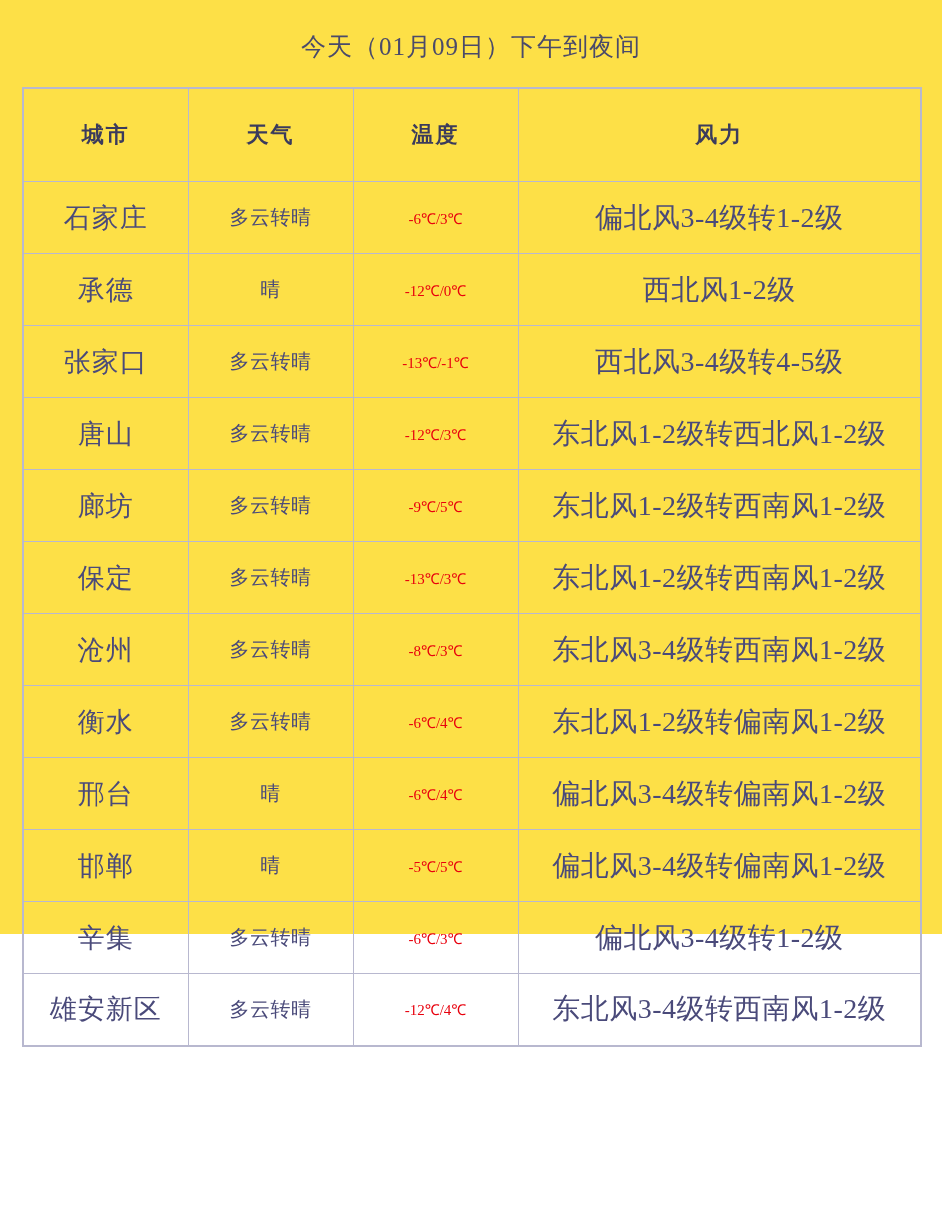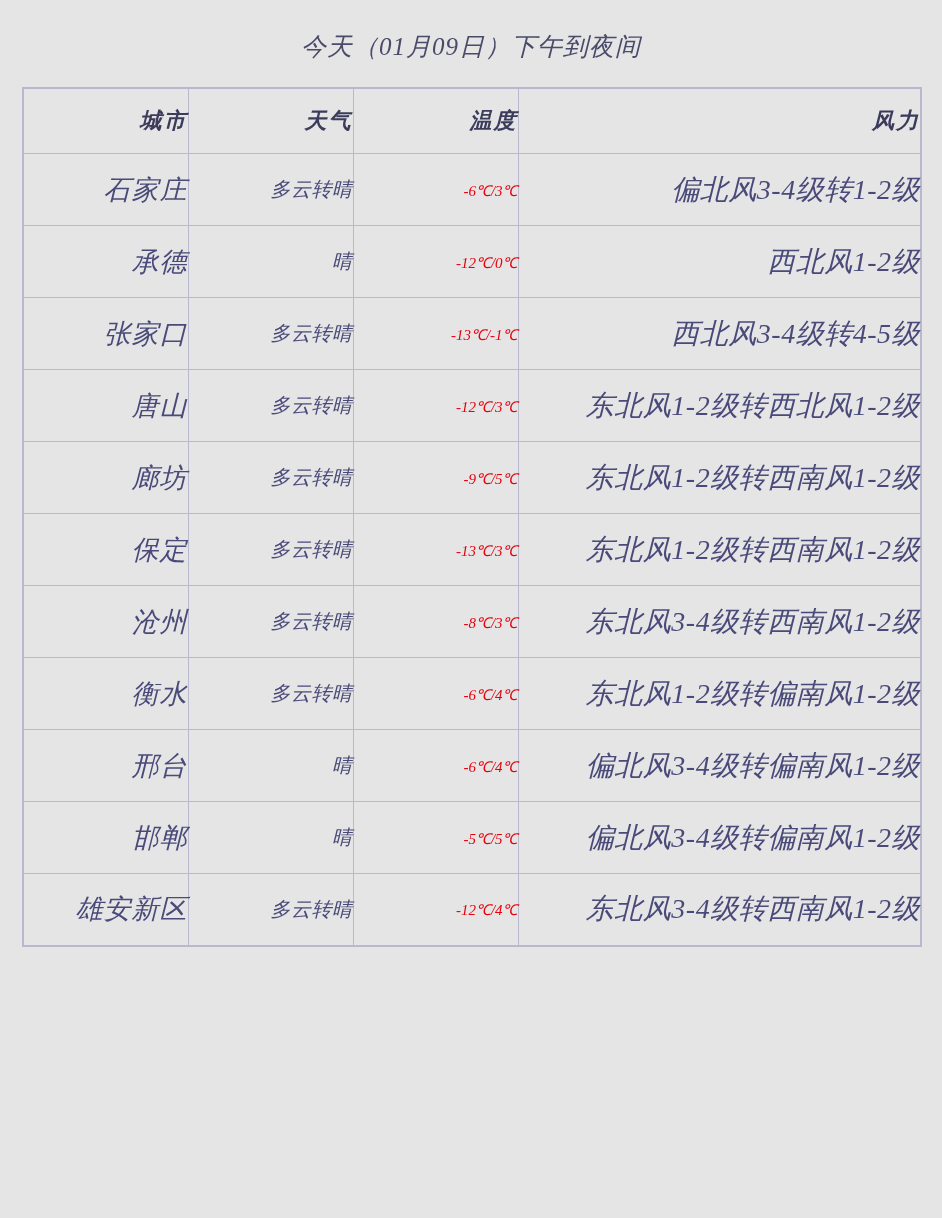--- a/index.html
+++ b/index.html
@@ -9,24 +9,23 @@
   }
   body {
     width: 942px;
     height: 1218px;
     font-family: "Liberation Sans", sans-serif;
     -webkit-font-smoothing: antialiased;
   }
   .page {
     position: relative;
     width: 942px;
-    height: 1218px;
+    height: 934px;
     box-sizing: border-box;
-    background: #e5e5e5;
-    font-style: italic;
+    background: #fde047;
   }
   .title {
     text-align: center;
     color: #4a4a6a;
     font-size: 25px;
     letter-spacing: 1px;
     padding-top: 30px;
     padding-bottom: 24px;
     font-family: "Liberation Serif", serif;
     font-weight: normal;
@@ -35,23 +34,23 @@
     padding: 0 22px 0 22px;
   }
   table.weather {
     width: 898px;
     border-collapse: collapse;
     table-layout: fixed;
     border: 2px solid #b8b8cf;
   }
   table.weather td, table.weather th {
     border: 1px solid #b8b8cf;
-    padding: 0;
+    padding: 14px;
     vertical-align: middle;
-    text-align: right;
+    text-align: center;
   }
   col.c-city { width: 165px; }
   col.c-weather { width: 165px; }
   col.c-temp { width: 165px; }
   col.c-wind { width: 403px; }
 
   thead th {
     height: 64px;
     font-size: 22px;
     color: #3b3b5c;
@@ -166,20 +165,26 @@
           <td class="temp">-6℃/4℃</td>
           <td class="wind">偏北风3-4级转偏南风1-2级</td>
         </tr>
         <tr>
           <td class="city">邯郸</td>
           <td class="weather">晴</td>
           <td class="temp">-5℃/5℃</td>
           <td class="wind">偏北风3-4级转偏南风1-2级</td>
         </tr>
         <tr>
+          <td class="city">辛集</td>
+          <td class="weather">多云转晴</td>
+          <td class="temp">-6℃/3℃</td>
+          <td class="wind">偏北风3-4级转1-2级</td>
+        </tr>
+        <tr>
           <td class="city">雄安新区</td>
           <td class="weather">多云转晴</td>
           <td class="temp">-12℃/4℃</td>
           <td class="wind">东北风3-4级转西南风1-2级</td>
         </tr>
       </tbody>
     </table>
   </div>
 
 </div>

